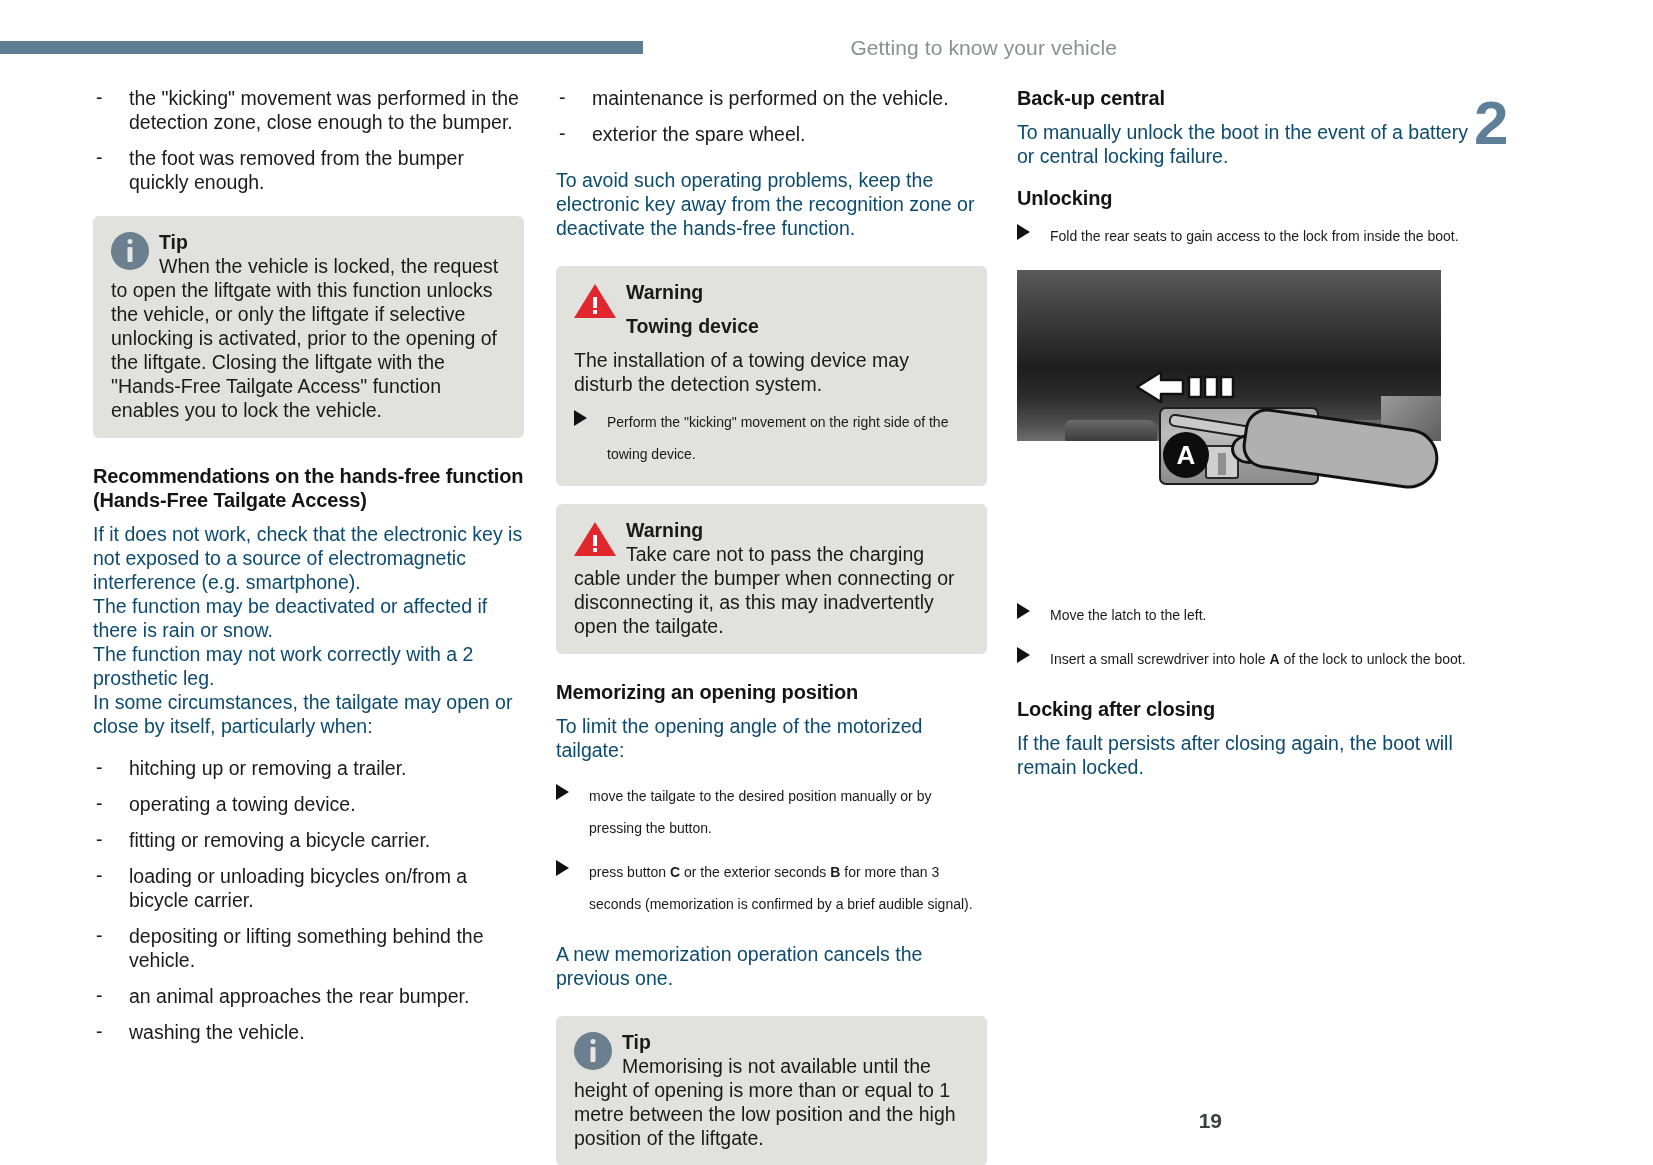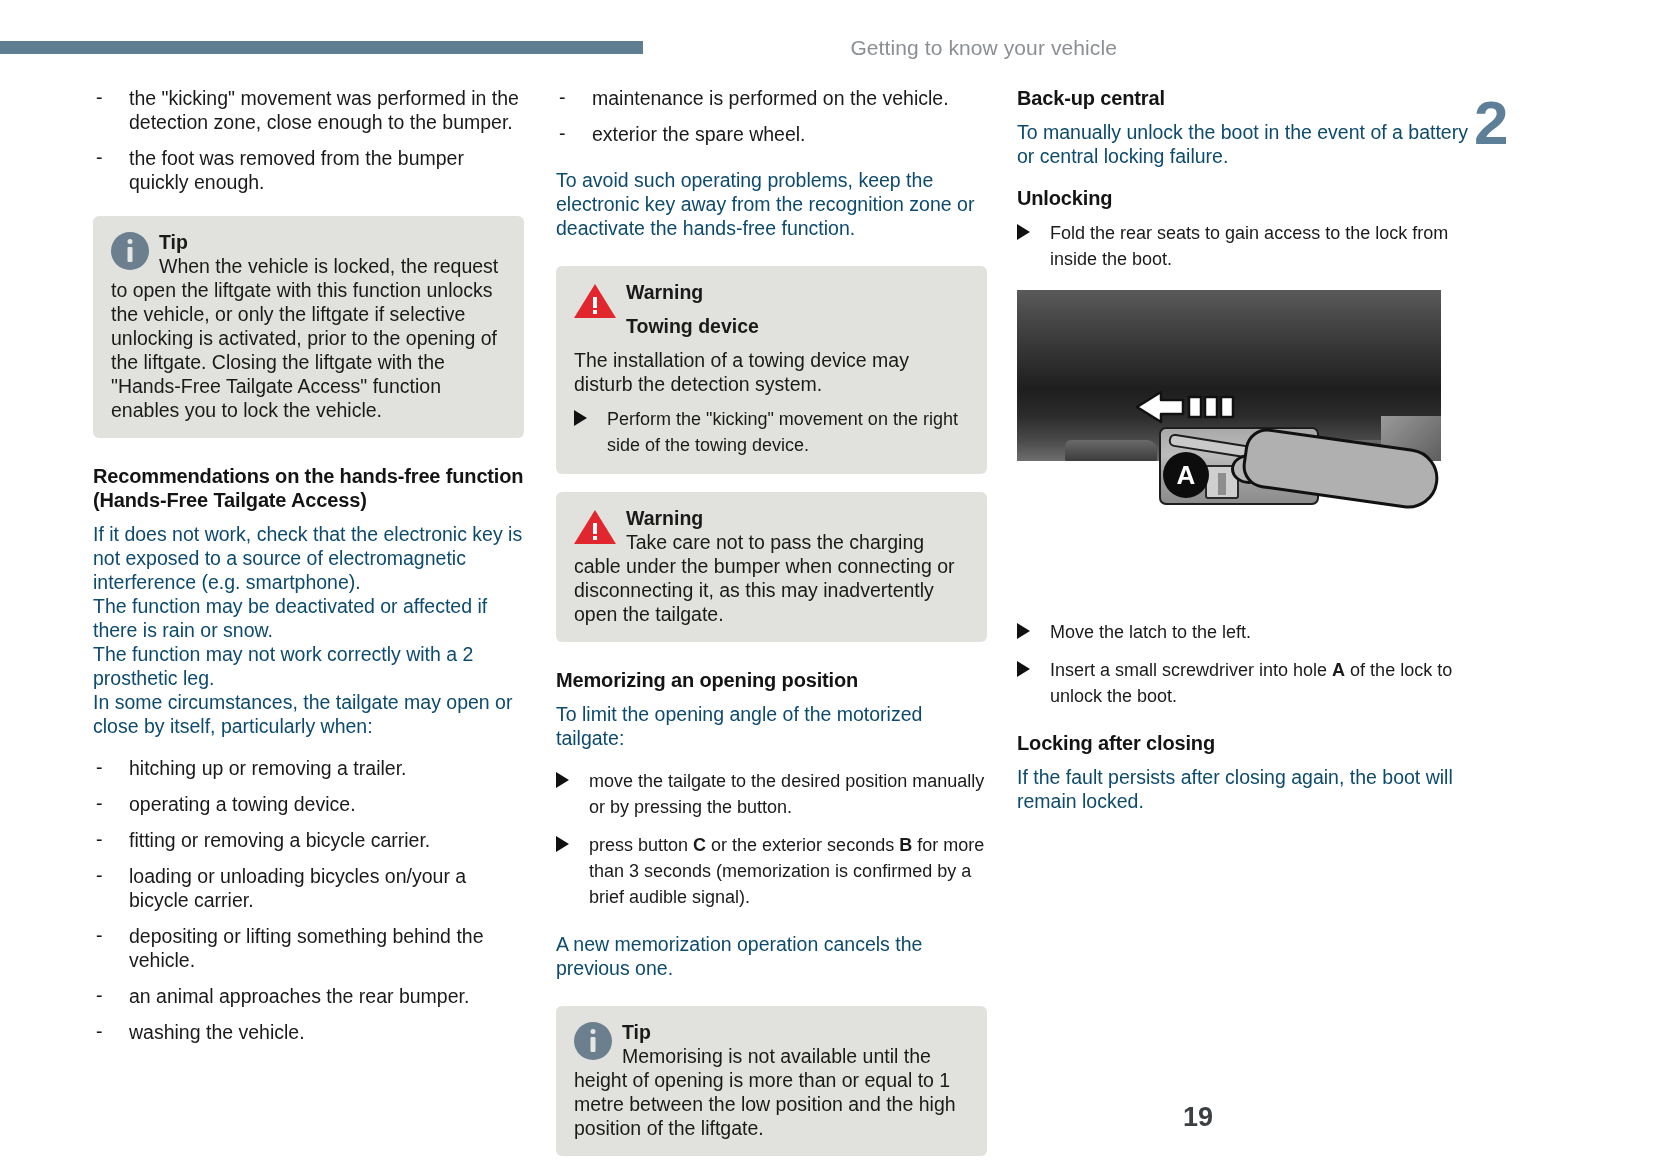--- a/index.html
+++ b/index.html
@@ -40,23 +40,23 @@
     position: absolute;
     left: 1474px;
     top: 92px;
     font-size: 62px;
     font-weight: bold;
     color: #5d7f98;
     line-height: 1;
   }
   .page-number {
     position: absolute;
-    right: 106px;
+    right: 97px;
     bottom: 32px;
-    font-size: 27px;
+    font-size: 21px;
     font-weight: bold;
     color: #3c4043;
     text-align: right;
   }
 
   
   .col {
     position: absolute;
     top: 86px;
   }
@@ -99,22 +99,22 @@
     top: -1px;
     font-size: 19.5px;
     color: #1a1a1a;
   }
 
   
   ul.tri-list { list-style: none; }
   ul.tri-list li {
     position: relative;
     padding-left: 33px;
-    font-size: 18px;
-    line-height: 26px;
+    font-size: 14px;
+    line-height: 32px;
     margin-bottom: 12px;
   }
   ul.tri-list li .tri {
     position: absolute;
     left: 0;
     top: 4px;
     width: 0; height: 0;
     border-left: 13px solid #111;
     border-top: 8px solid transparent;
     border-bottom: 8px solid transparent;
@@ -370,21 +370,21 @@
     <div class="body-text para">The function may be deactivated or affected if there is rain or snow.</div>
     <div class="body-text para">The function may not work correctly with a 2 prosthetic leg.</div>
     <div class="body-text para">In some circumstances, the tailgate may open or close by itself, particularly when:</div>
 
     <div class="gap"></div>
 
     <ul class="dash-list">
       <li><span class="dash">-</span><span>hitching up or removing a trailer.</span></li>
       <li><span class="dash">-</span><span>operating a towing device.</span></li>
       <li><span class="dash">-</span><span>fitting or removing a bicycle carrier.</span></li>
-      <li><span class="dash">-</span><span>loading or unloading bicycles on/your a bicycle carrier.</span></li>
+      <li><span class="dash">-</span><span>loading or unloading bicycles on/from a bicycle carrier.</span></li>
       <li><span class="dash">-</span><span>depositing or lifting something behind the vehicle.</span></li>
       <li><span class="dash">-</span><span>an animal approaches the rear bumper.</span></li>
       <li><span class="dash">-</span><span>washing the vehicle.</span></li>
     </ul>
 
   </div>
 
   <div class="col col-2">
 
     <ul class="dash-list">

